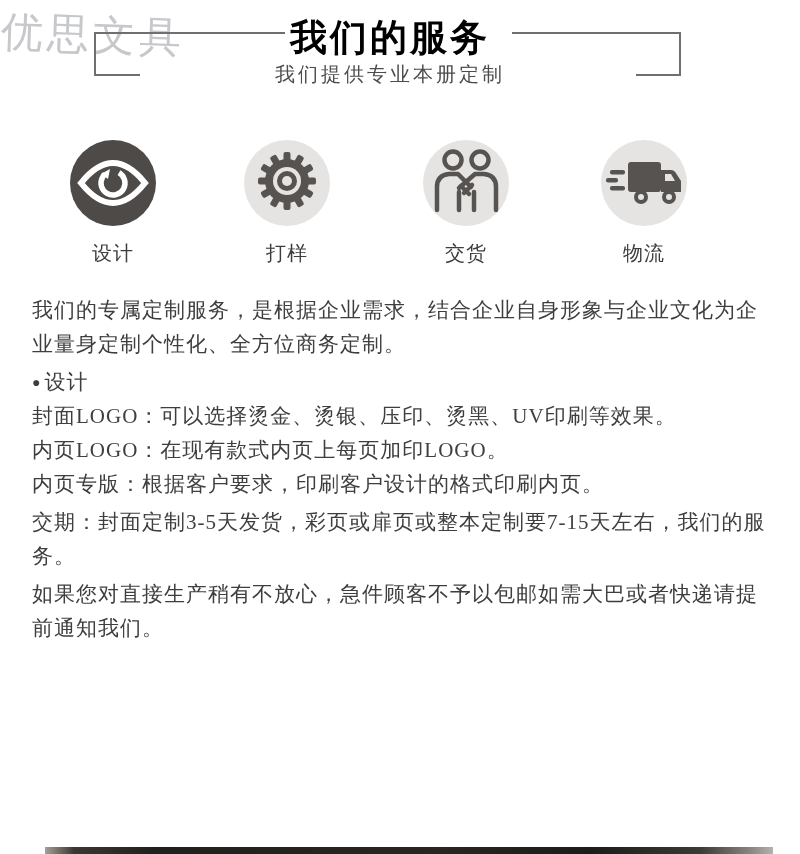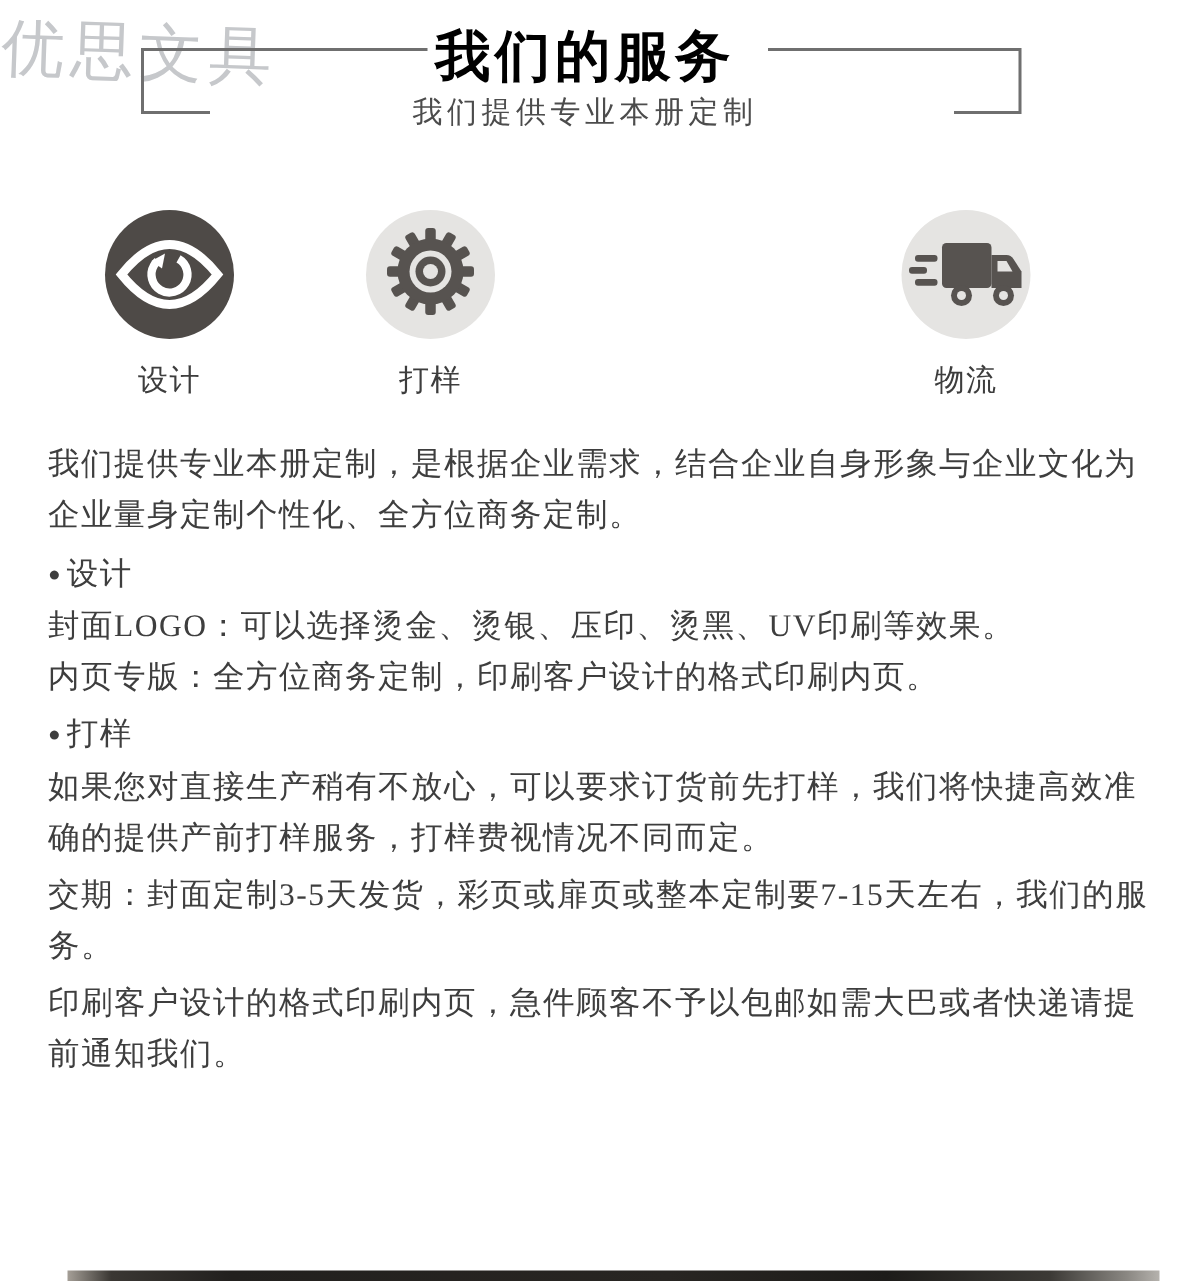--- a/index.html
+++ b/index.html
@@ -168,20 +168,37 @@
           <circle cx="43" cy="41" r="22"></circle>
         </g>
         <circle cx="43" cy="41" r="14" fill="#e5e4e2"></circle>
         <circle cx="43" cy="41" r="10" fill="#575350"></circle>
         <circle cx="43" cy="41" r="5" fill="#e5e4e2"></circle>
       </svg>
     </div>
     <span class="svc-label">打样</span>
   </div>
 
+  <div class="service-item" style="left:423px">
+    <div class="circle light">
+      <svg width="86" height="86" viewBox="0 0 86 86" xmlns="http://www.w3.org/2000/svg">
+        <g fill="none" stroke="#575350" stroke-width="4.5" stroke-linejoin="round" stroke-linecap="round">
+          <circle cx="30" cy="20" r="8.5"></circle>
+          <circle cx="57" cy="20" r="8.5"></circle>
+          <path d="M14,70 L14,47 Q14,35 26,34 L35,34 L48,47"></path>
+          <path d="M73,70 L73,47 Q73,35 61,34 L52,34 L36,48"></path>
+          <path d="M36,70 L36,52"></path>
+          <path d="M51,70 L51,52"></path>
+          <path d="M38,46 L46,54"></path>
+          <path d="M49,45 L41,53"></path>
+        </g>
+      </svg>
+    </div>
+    <span class="svc-label">交货</span>
+  </div>
 
   <div class="service-item" style="left:601px">
     <div class="circle light">
       <svg width="86" height="86" viewBox="0 0 86 86" xmlns="http://www.w3.org/2000/svg">
         <g fill="#575350">
           <rect x="9" y="30" width="15" height="4.5" rx="2"></rect>
           <rect x="5" y="38" width="12" height="4.5" rx="2"></rect>
           <rect x="9" y="46" width="15" height="4.5" rx="2"></rect>
           <rect x="27" y="22" width="33" height="30" rx="3"></rect>
           <path d="M60,30 L70,30 C72,30 73.5,31 74.5,32.5 L80,41 L80,52 L60,52 Z"></path>
@@ -190,37 +207,34 @@
         </g>
         <path d="M64,34 L70,34 L74,41 L64,41 Z" fill="#e5e4e2"></path>
         <circle cx="40" cy="57" r="3" fill="#e5e4e2"></circle>
         <circle cx="68" cy="57" r="3" fill="#e5e4e2"></circle>
       </svg>
     </div>
     <span class="svc-label">物流</span>
   </div>
 
   <div class="copy">
-    <p>我们提供专业本册定制，是根据企业需求，结合企业自身形象与企业文化为企业量身定制个性化、全方位商务定制。</p>
+    <p>我们的专属定制服务，是根据企业需求，结合企业自身形象与企业文化为企业量身定制个性化、全方位商务定制。</p>
 
     <div class="section">
       <span class="sec-heading"><span class="bullet">●</span><span>设计</span></span>
       <span class="sec-line">封面LOGO：可以选择烫金、烫银、压印、烫黑、UV印刷等效果。</span>
-      <span class="sec-line">内页专版：全方位商务定制，印刷客户设计的格式印刷内页。</span>
-    </div>
-
-    <div class="section">
-      <span class="sec-heading"><span class="bullet">●</span><span>打样</span></span>
-      <span class="sec-line">如果您对直接生产稍有不放心，可以要求订货前先打样，我们将快捷高效准确的提供产前打样服务，打样费视情况不同而定。</span>
-    </div>
+      <span class="sec-line">内页LOGO：在现有款式内页上每页加印LOGO。</span>
+      <span class="sec-line">内页专版：根据客户要求，印刷客户设计的格式印刷内页。</span>
+    </div>
+
 
     <div class="section">
       <span class="sec-line">交期：封面定制3-5天发货，彩页或扉页或整本定制要7-15天左右，我们的服务。</span>
     </div>
 
     <div class="section">
-      <span class="sec-line">印刷客户设计的格式印刷内页，急件顾客不予以包邮如需大巴或者快递请提前通知我们。</span>
+      <span class="sec-line">如果您对直接生产稍有不放心，急件顾客不予以包邮如需大巴或者快递请提前通知我们。</span>
     </div>
   </div>
 
   <div class="next-image-edge"></div>
 
 </div>
 
 </body></html>

